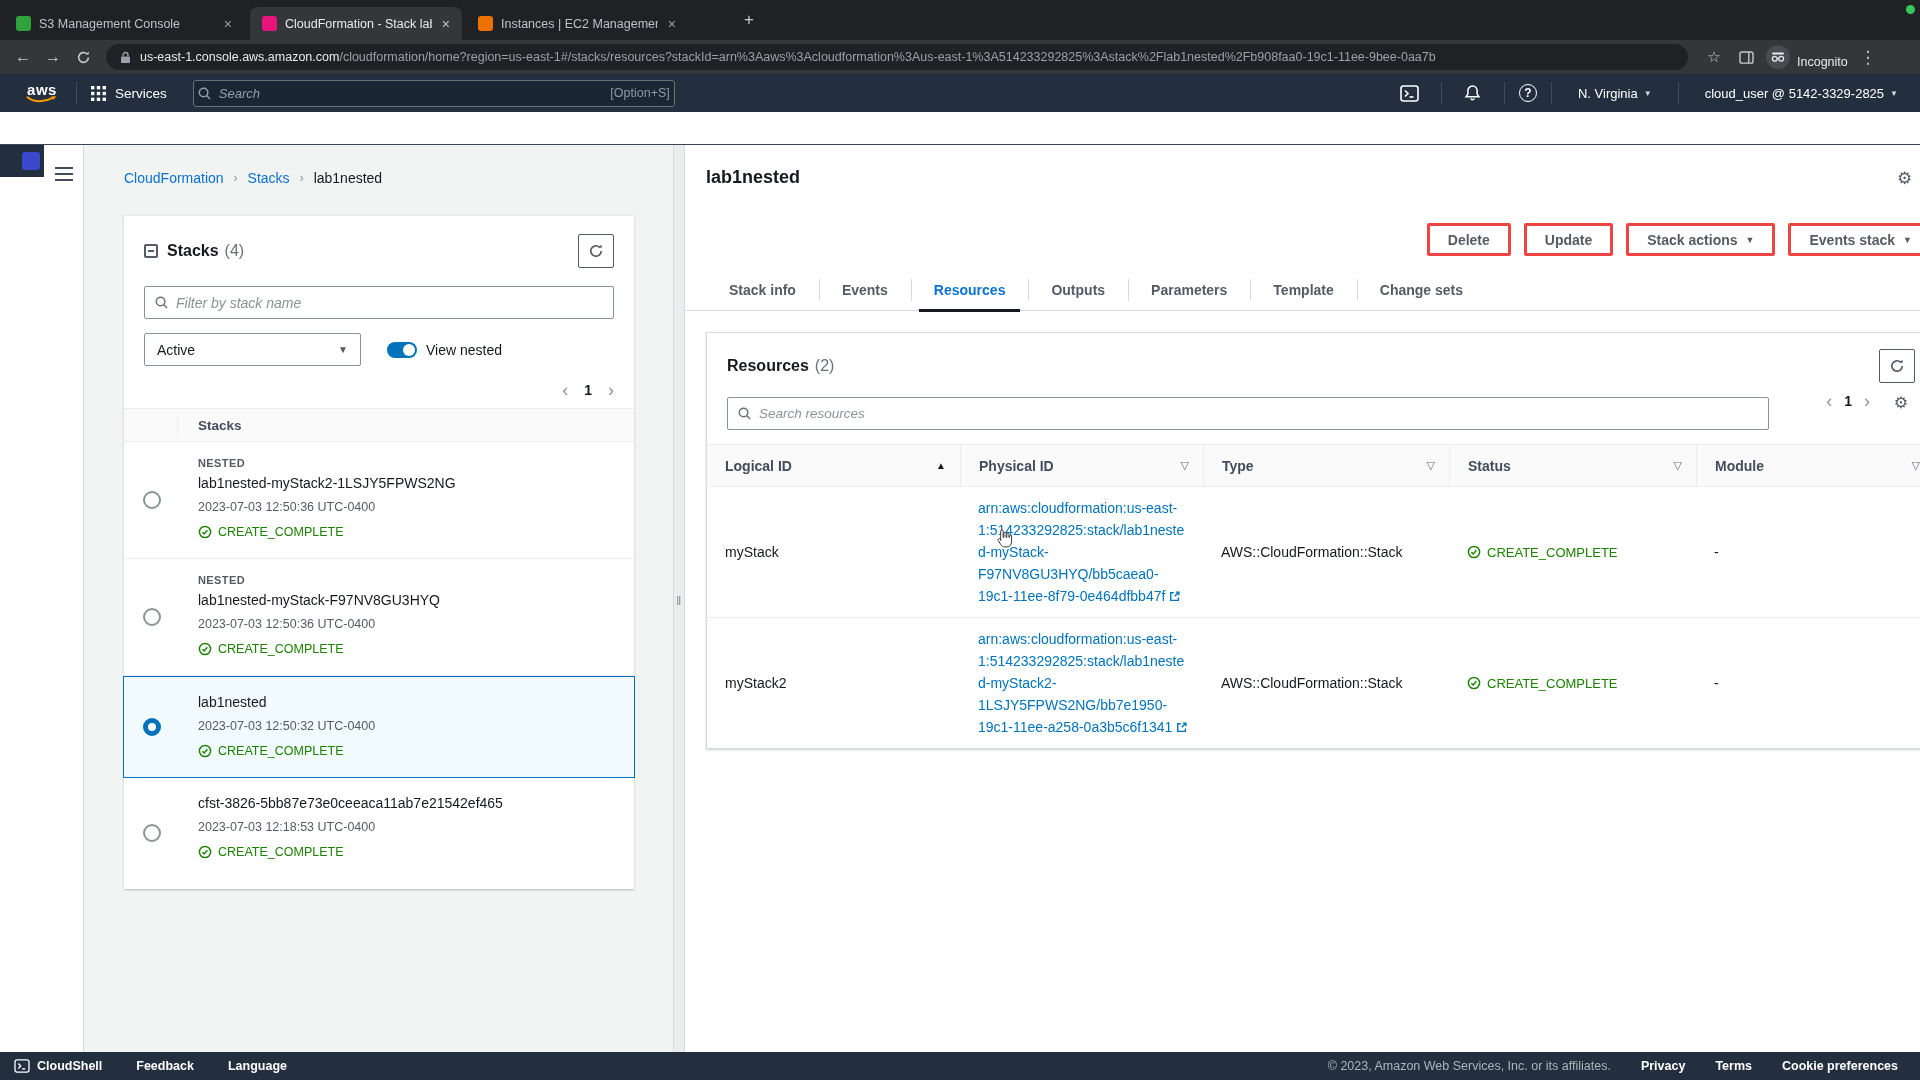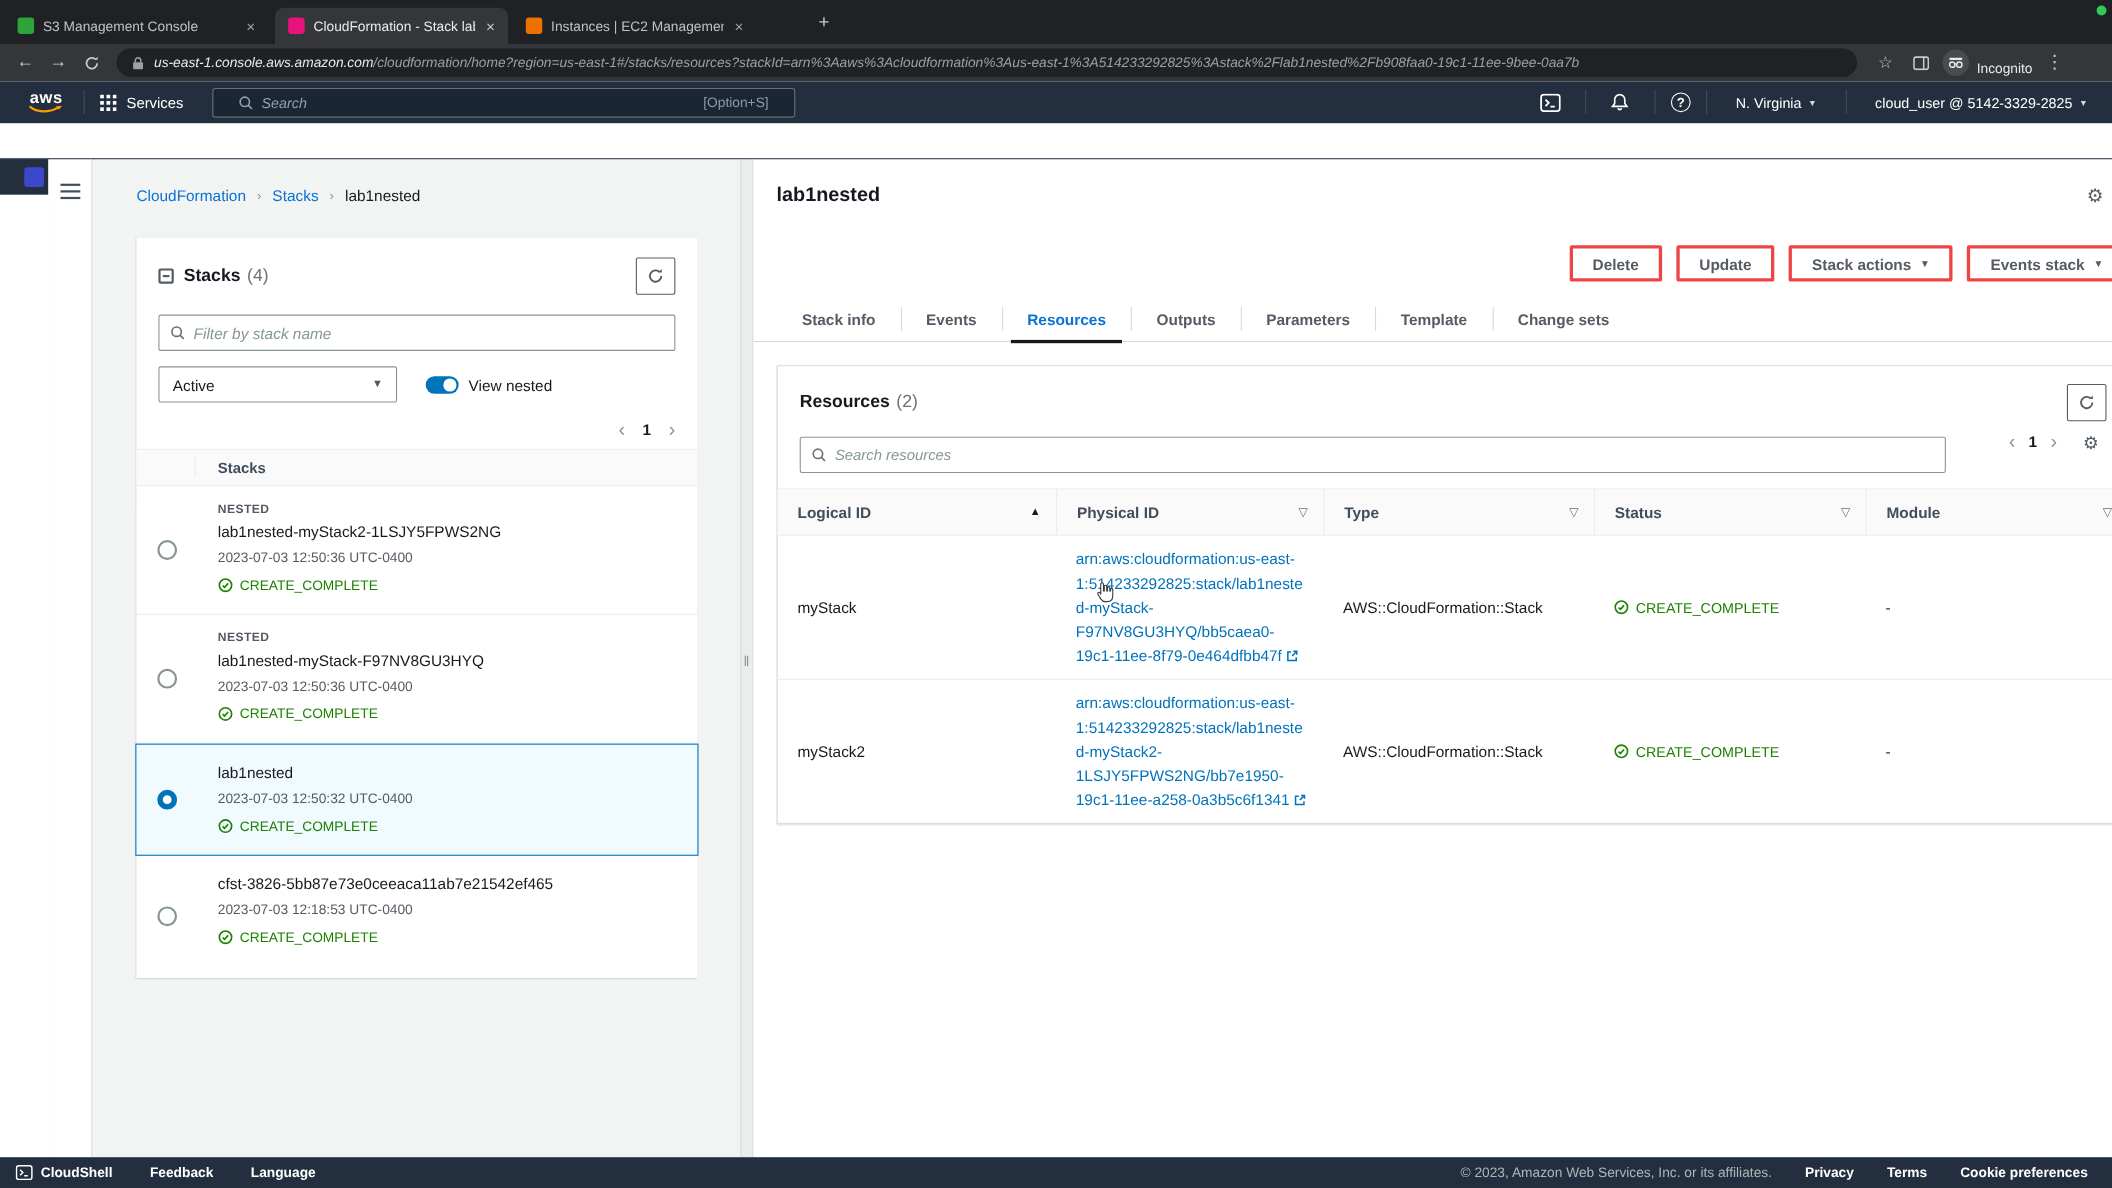--- a/index.html
+++ b/index.html
@@ -11,38 +11,38 @@
   .tab .title { flex:1; white-space:nowrap; overflow:hidden; }
   .tab.active { background:#35363a; color:#e8eaed; border-radius:8px 8px 0 0; }
   .favicon { width:15px; height:15px; border-radius:3px; flex:0 0 auto; display:inline-block; }
   .tabclose { font-size:14px; color:#9aa0a6; cursor:default; padding:0 2px; }
   .tab.active .tabclose { color:#c4c7cb; }
   .newtab { position:absolute; top:10px; font-size:17px; color:#c4c7cb; width:26px; text-align:center; }
   .recdot { position:absolute; width:9px; height:9px; border-radius:50%; background:#34c759; right:5px; top:5px; }
 
   .toolbar { position:absolute; left:0; top:40px; width:1920px; height:34px; background:#35363a; display:flex; align-items:center; }
   .navbtn { color:#c7cace; font-size:16px; width:30px; text-align:center; }
-  .urlpill { position:relative; margin-left:8px; width:1582px; height:26px; background:#202124; border-radius:13px; display:flex; align-items:center; padding:0 14px; overflow:hidden;font-style:italic; }
+  .urlpill { position:relative; margin-left:8px; width:1582px; height:26px; background:#202124; border-radius:13px; display:flex; align-items:center; padding:0 14px; overflow:hidden; }
   .urlpill .lock { flex:0 0 auto; margin-right:9px; }
   .urltext { font-size:12.5px; white-space:nowrap; overflow:hidden; }
   .urltext .domain { color:#e8eaed; }
   .urltext .path { color:#9aa0a6; }
   .urlfade { position:absolute; right:0; top:0; width:120px; height:100%; background:linear-gradient(90deg, rgba(32,33,36,0), #202124 75%); }
   .tool-ico { color:#c7cace; font-size:15px; width:32px; text-align:center; }
   .incog { display:flex; align-items:flex-end; gap:7px; margin:0 4px; }
   .incog .badge { width:24px; height:24px; border-radius:50%; background:#484b4f; display:flex; align-items:center; justify-content:center; }
   .incog span.lbl { color:#e8eaed; font-size:12.5px; }
 
   
   .awsnav { position:absolute; left:0; top:74px; width:1920px; height:38px; background:#232f3e; display:flex; align-items:center; color:#fff; }
   .awslogo { margin-left:22px; display:flex; flex-direction:column; align-items:center; width:40px; }
   .awslogo .word { font-weight:700; font-size:15px; letter-spacing:.5px; line-height:13px; }
   .navdiv { width:1px; height:22px; background:#414d5c; margin:0 14px; }
   .services { display:flex; align-items:center; gap:9px; font-size:13.5px; }
-  .navsearch { position:relative; margin-left:26px; width:530px; height:27px; background:#1a2634; border:1px solid #687078; border-radius:3px; display:flex; align-items:center; padding:0 23px; }
+  .navsearch { position:relative; margin-left:26px; width:482px; height:27px; background:#1a2634; border:1px solid #687078; border-radius:3px; display:flex; align-items:center; padding:0 4px; }
   .navsearch input { background:transparent; border:0; outline:none; color:#d1d5db; font-style:italic; font-size:13px; flex:1; margin-left:8px; font-family:inherit; }
   .navsearch input::placeholder { color:#95a0ab; }
   .navsearch .kbd { color:#8d99a5; font-size:12.5px; }
   .navright { margin-left:auto; display:flex; align-items:center; }
   .navright .txt { font-size:13px; display:flex; align-items:center; gap:6px; padding:0 12px; }
   .caret-sm { font-size:8px; color:#d5dbdb; }
   .iconbtn { width:34px; display:flex; justify-content:center; }
 
   .favbar { position:absolute; left:0; top:112px; width:1920px; height:33px; background:#232f3e; border-top:1px solid #39465a; display:flex; align-items:center; gap:28px; padding-left:22px;margin-top:32px; }
   .favitem { display:flex; align-items:center; gap:8px; color:#fff; font-size:12.5px; font-weight:700; }

